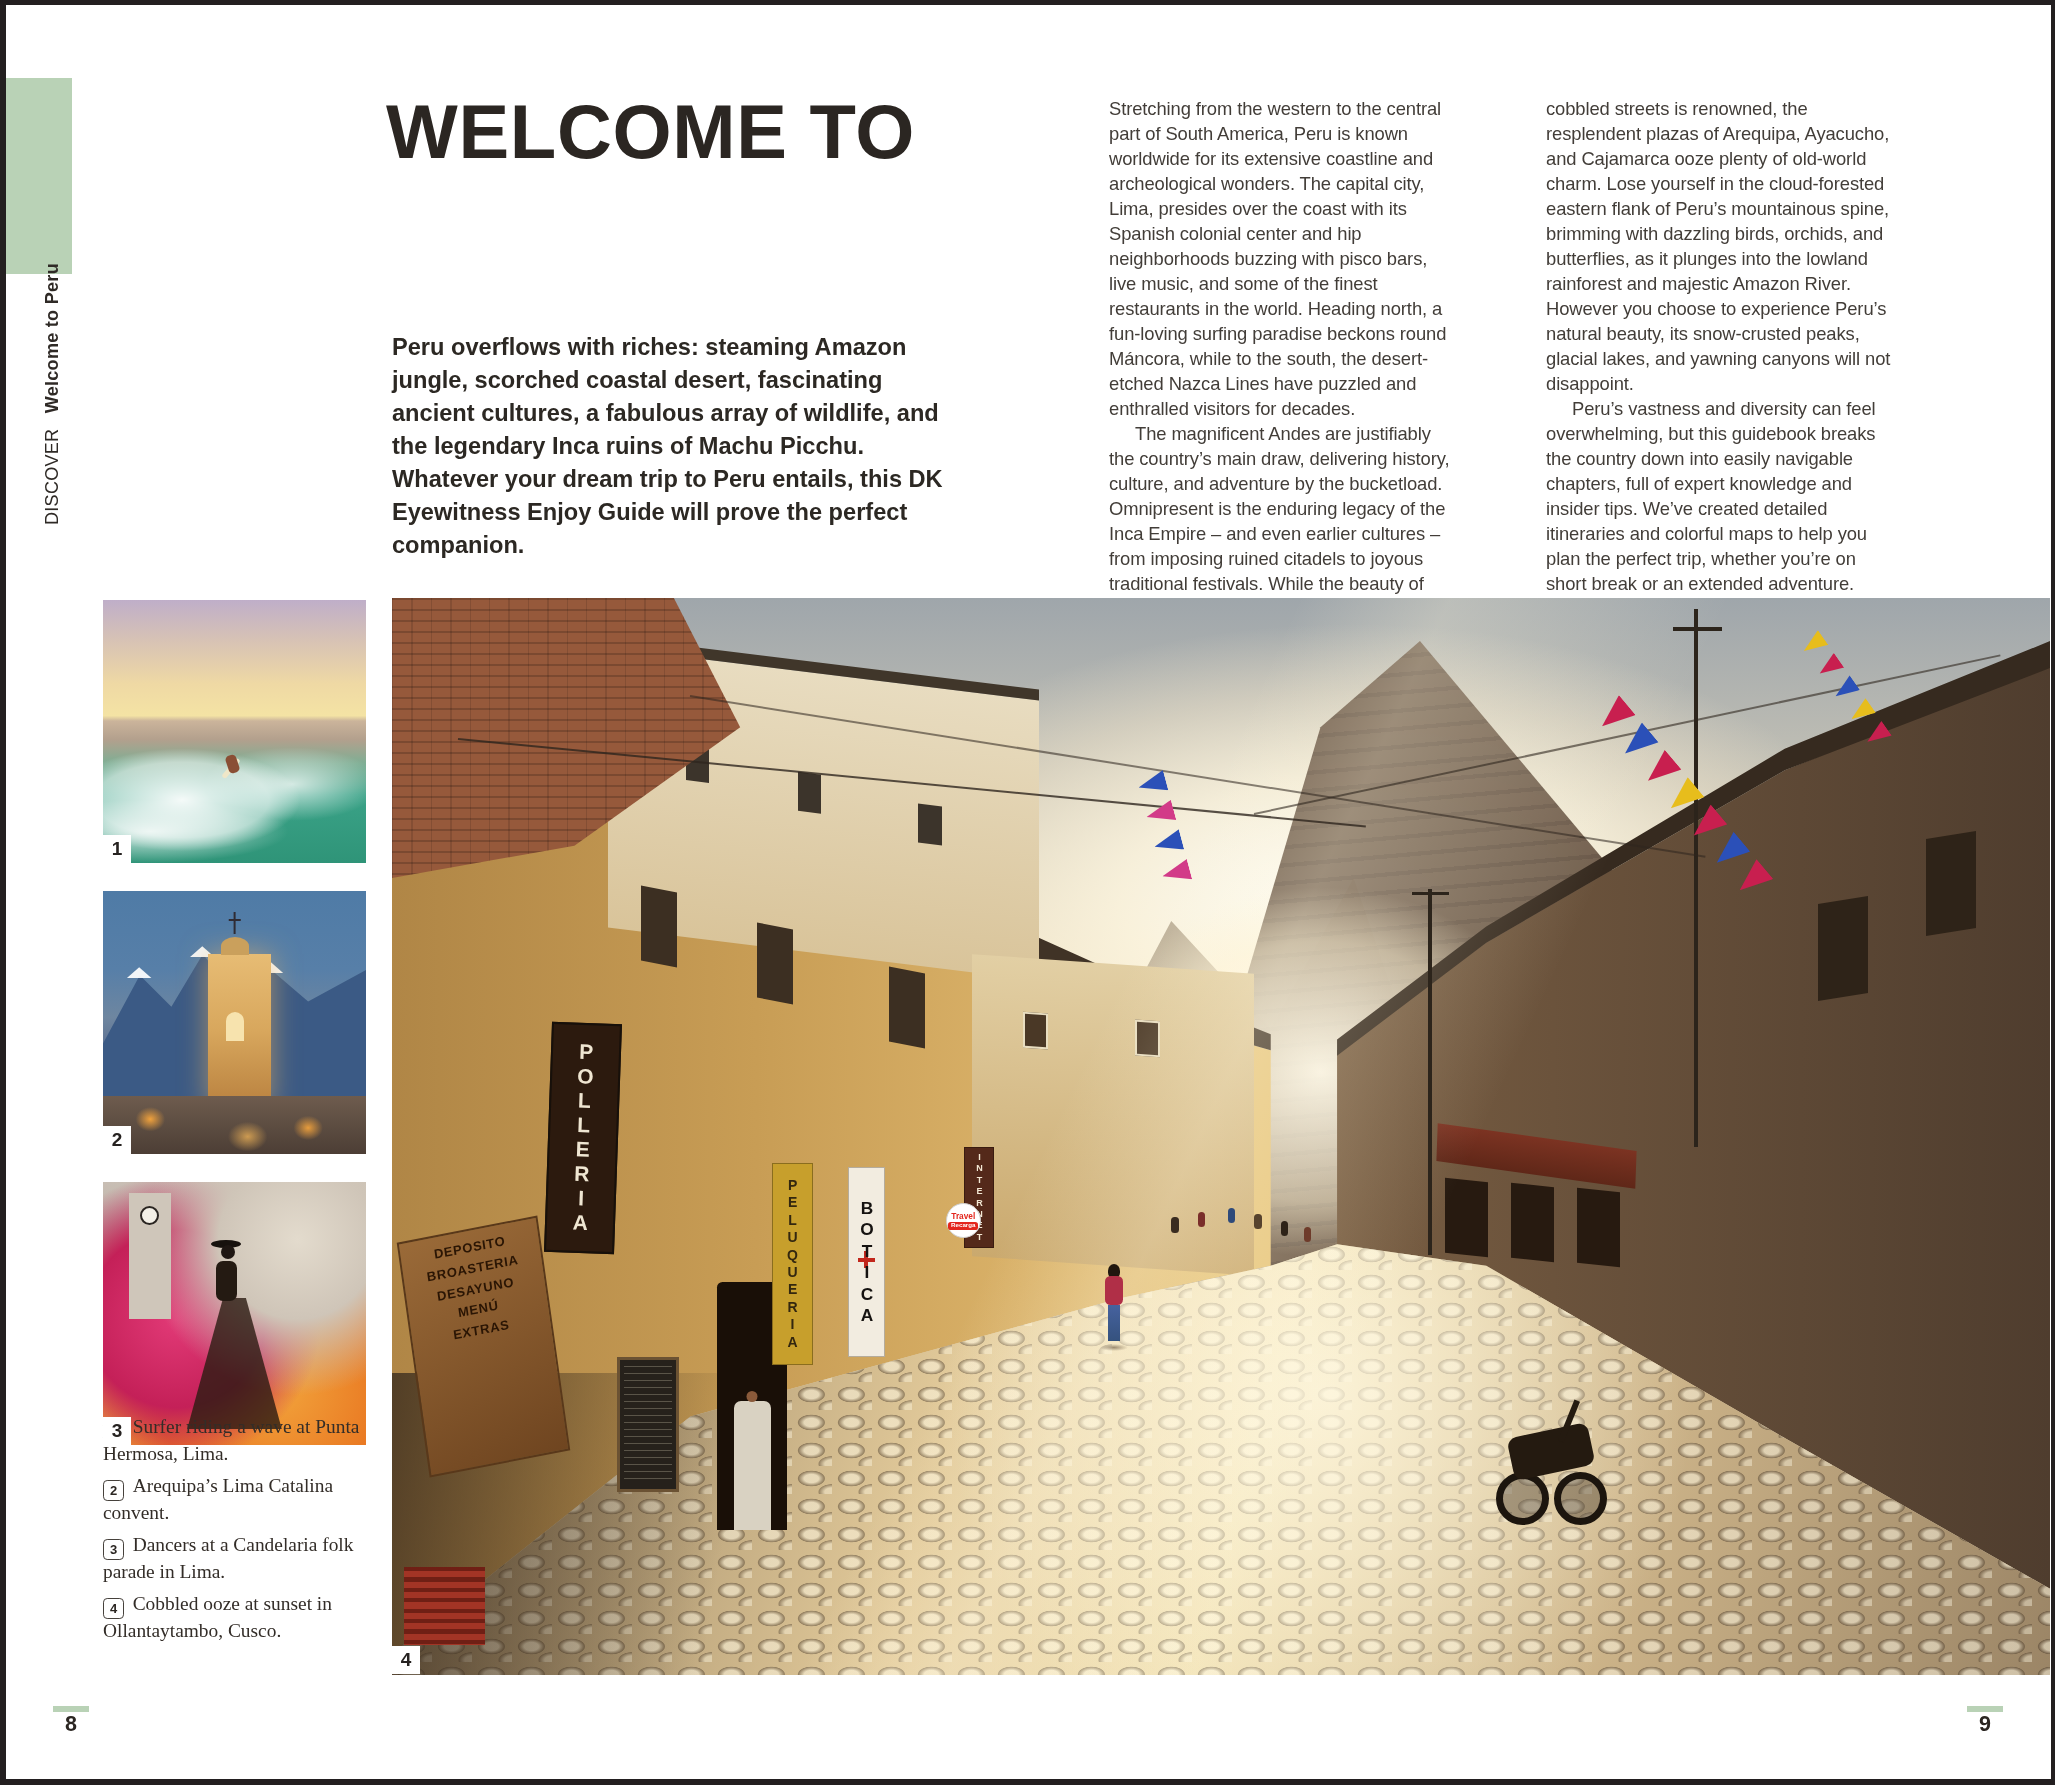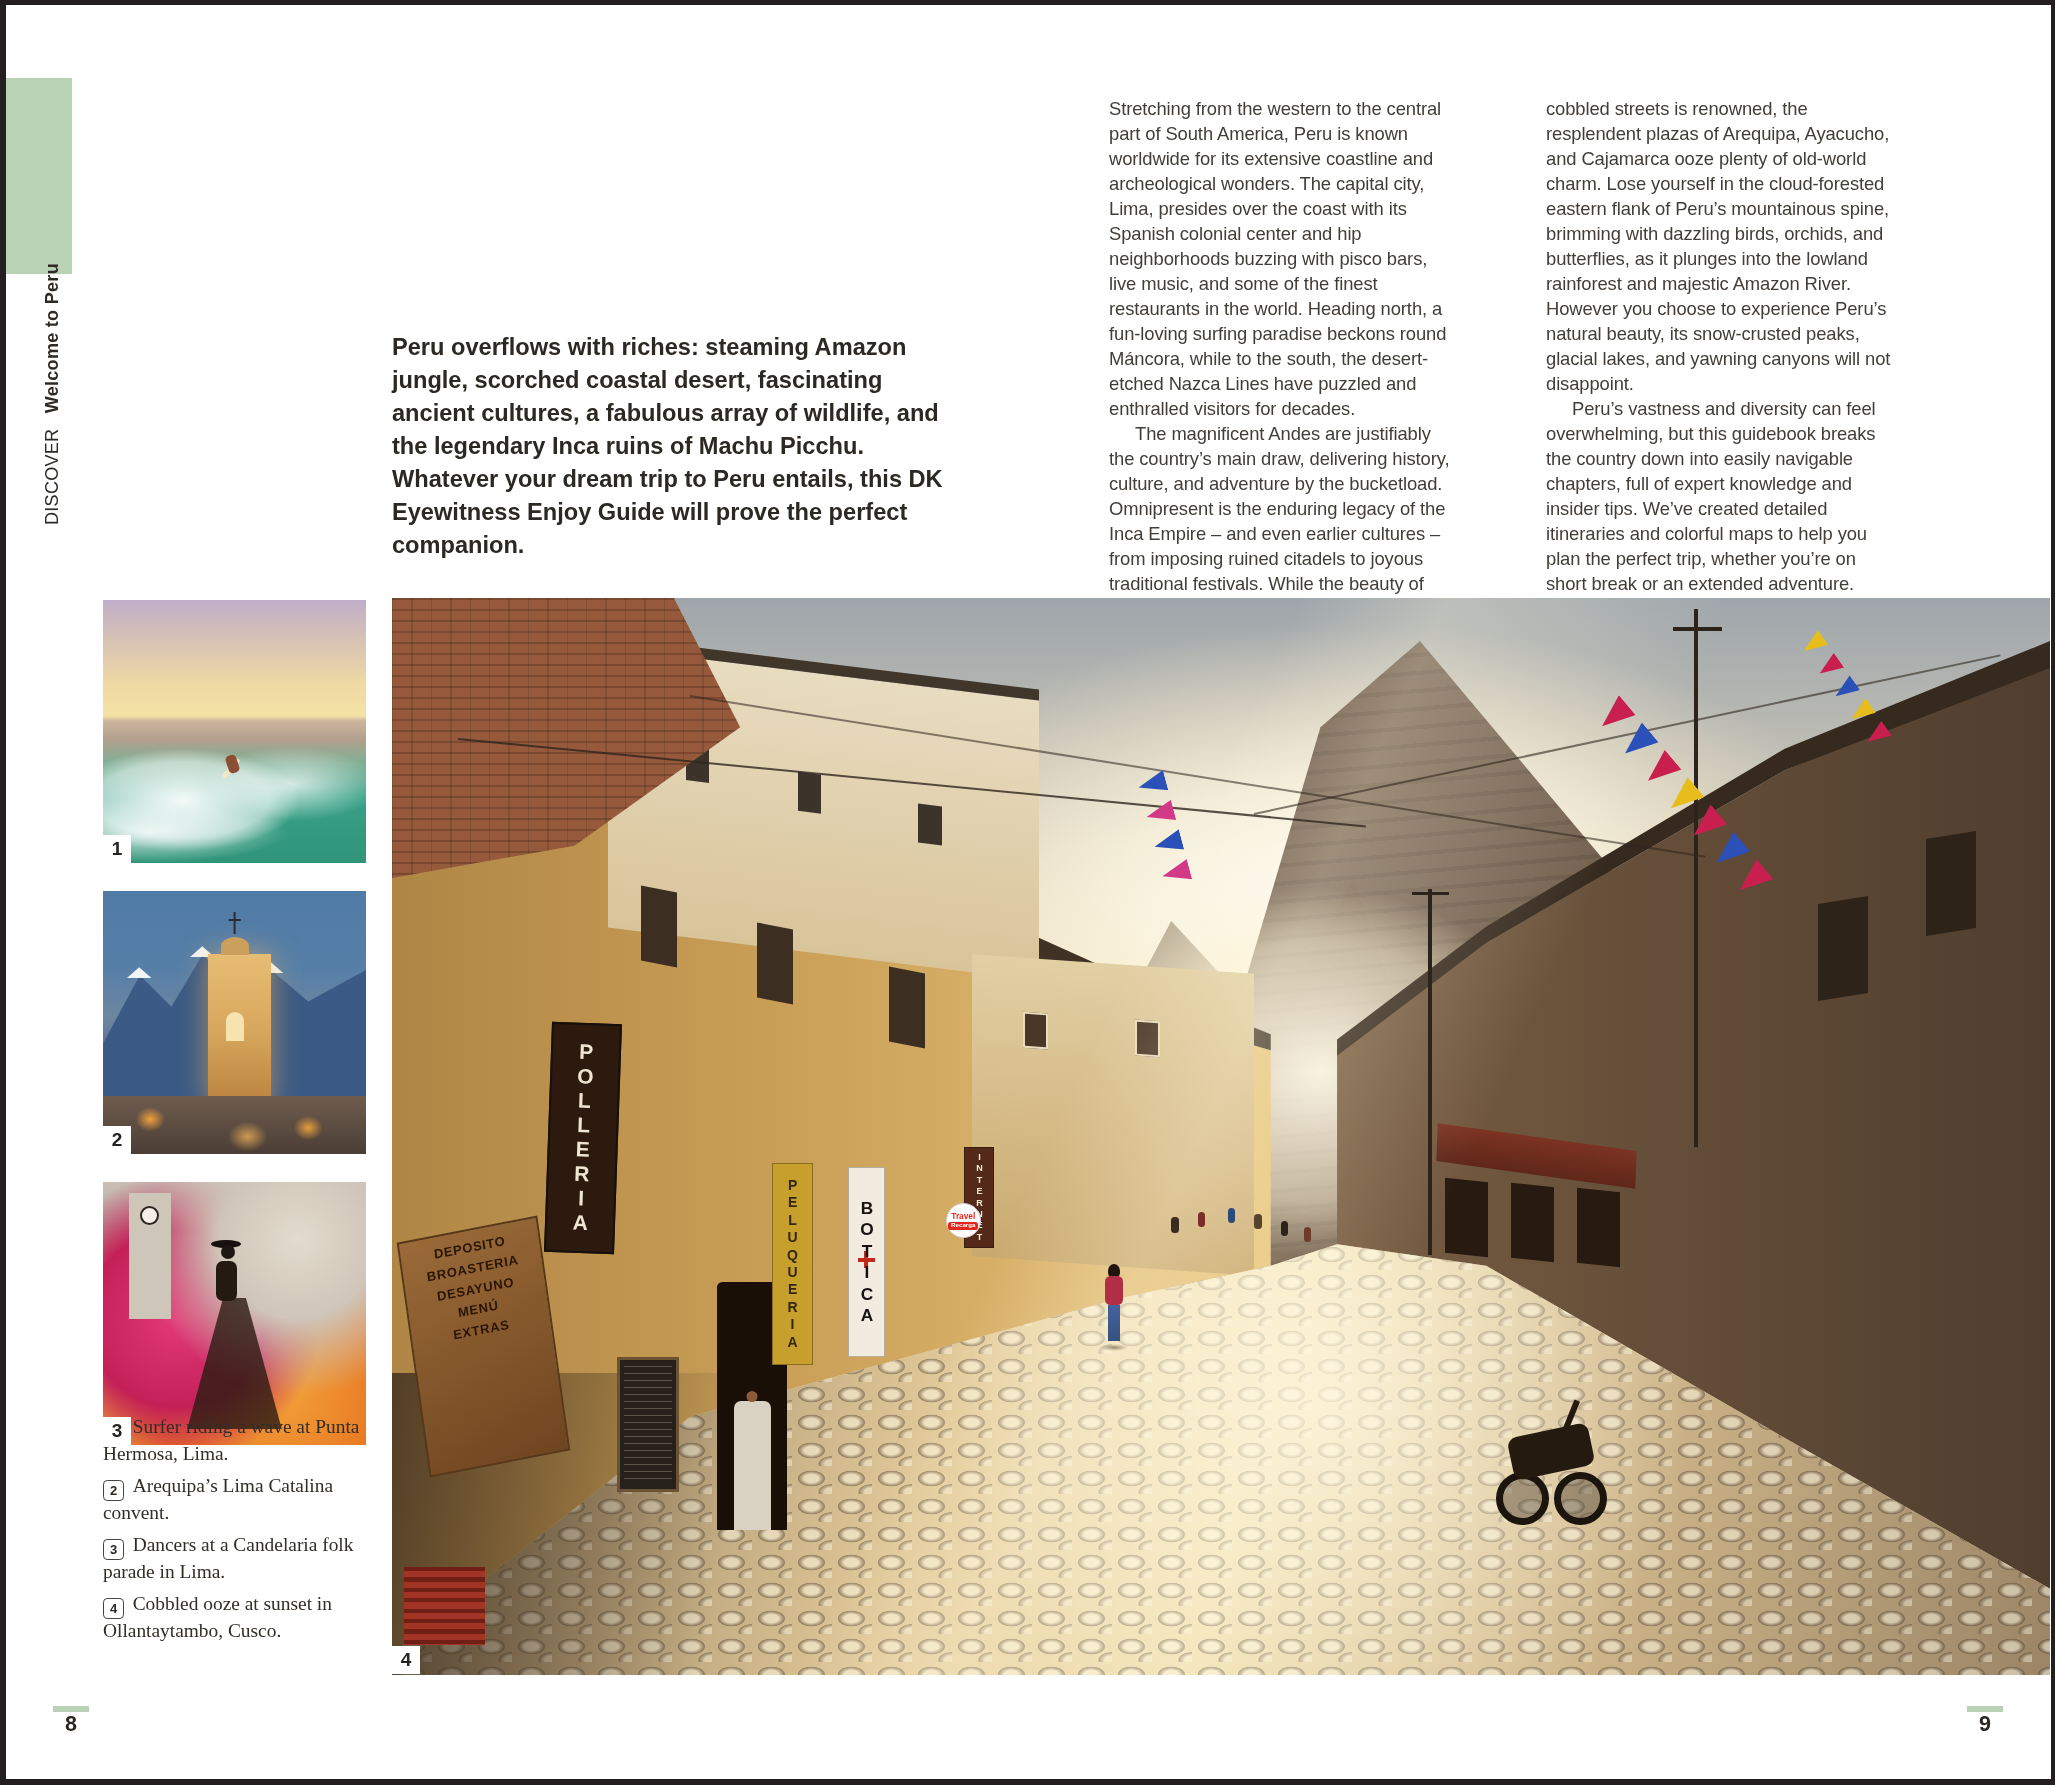--- a/index.html
+++ b/index.html
@@ -223,20 +223,21 @@
 <body>
 
 <div class="canvas">
   <div class="page"></div>
 
   <div class="accent-block"></div>
   <div class="vside">
     <span class="v-sec">DISCOVER</span><span class="v-chap">Welcome to Peru</span>
   </div>
 
+  <div class="title1">WELCOME TO</div>
 
   <div class="intro">Peru overflows with riches: steaming Amazon jungle, scorched coastal desert, fascinating ancient cultures, a fabulous array of wildlife, and the legendary Inca ruins of Machu Picchu. Whatever your dream trip to Peru entails, this DK Eyewitness Enjoy Guide will prove the perfect companion.</div>
 
   <div class="bodycol col1">
     <p>Stretching from the western to the central part of South America, Peru is known worldwide for its extensive coastline and archeological wonders. The capital city, Lima, presides over the coast with its Spanish colonial center and hip neighborhoods buzzing with pisco bars, live music, and some of the finest restaurants in the world. Heading north, a fun-loving surfing paradise beckons round Máncora, while to the south, the desert-etched Nazca Lines have puzzled and enthralled visitors for decades.</p>
     <p class="indent">The magnificent Andes are justifiably the country’s main draw, delivering history, culture, and adventure by the bucketload. Omnipresent is the enduring legacy of the Inca Empire – and even earlier cultures – from imposing ruined citadels to joyous traditional festivals. While the beauty of Cusco’s elegant squares and</p>
   </div>
   <div class="bodycol col2">
     <p>cobbled streets is renowned, the resplendent plazas of Arequipa, Ayacucho, and Cajamarca ooze plenty of old-world charm. Lose yourself in the cloud-forested eastern flank of Peru’s mountainous spine, brimming with dazzling birds, orchids, and butterflies, as it plunges into the lowland rainforest and majestic Amazon River. However you choose to experience Peru’s natural beauty, its snow-crusted peaks, glacial lakes, and yawning canyons will not disappoint.</p>
     <p class="indent">Peru’s vastness and diversity can feel overwhelming, but this guidebook breaks the country down into easily navigable chapters, full of expert knowledge and insider tips. We’ve created detailed itineraries and colorful maps to help you plan the perfect trip, whether you’re on short break or an extended adventure. Enjoy the book, and enjoy Peru.</p>

